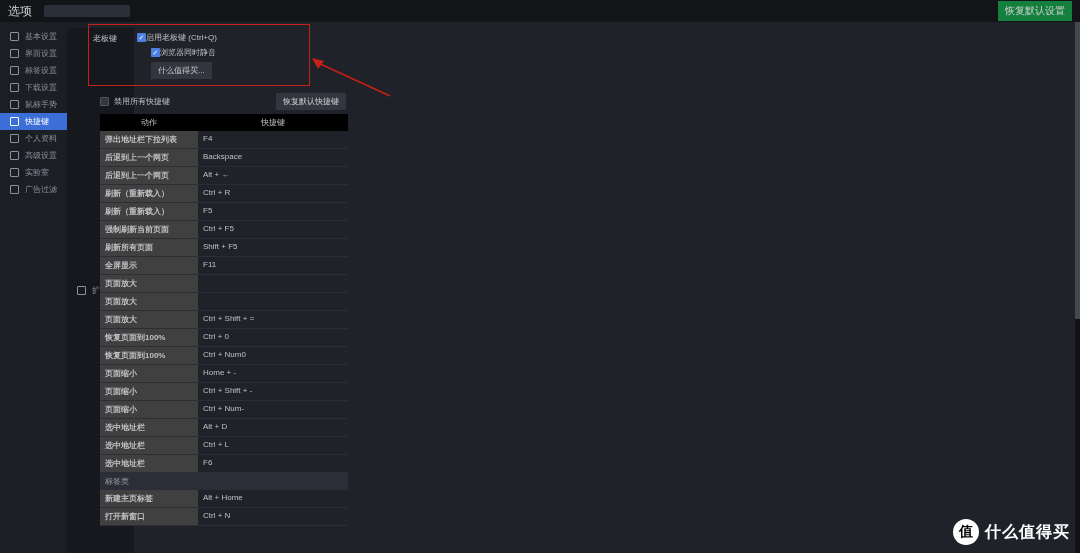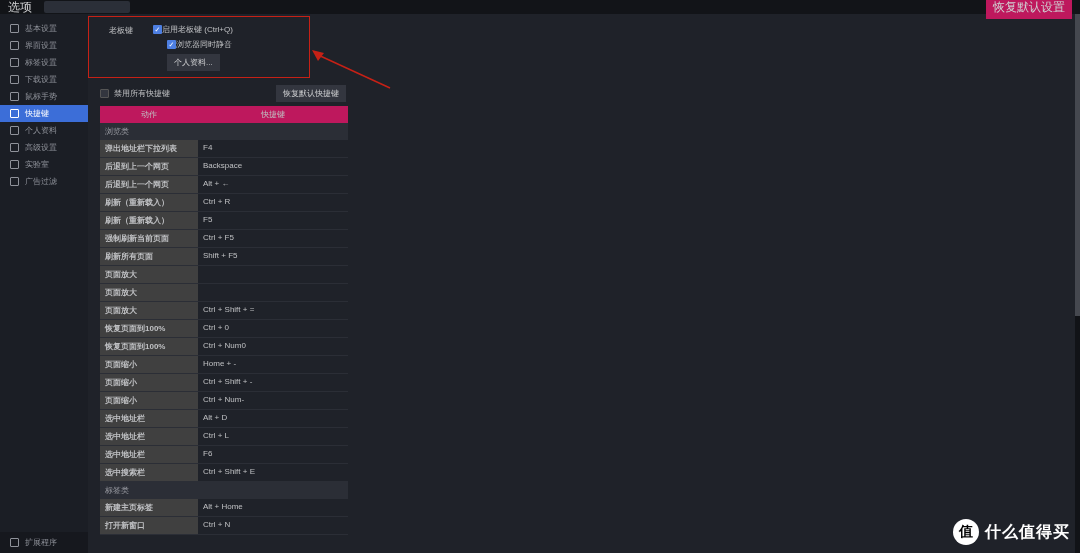--- a/index.html
+++ b/index.html
@@ -7,41 +7,41 @@
     font-family: "Microsoft YaHei", Arial, sans-serif;
     background: #1f2229;
     color: #cfd0d2;
     width: 1080px;
     height: 553px;
     overflow: hidden;
     font-size: 8px;
   }
   .app { display: flex; flex-direction: column; width: 100%; height: 100%; }
   .header {
-    height: 14px;
+    height: 22px;
     background: #121418;
     display: flex;
     align-items: center;
     padding: 0 8px;
     justify-content: space-between;
   }
   .header-left { display: flex; align-items: center; gap: 12px; }
   .title { font-size: 12px; color: #cfd0d2; }
   .addr-box {
     width: 86px; height: 12px; background: #2b2f38; border-radius: 2px;
   }
   .restore-btn {
-    background: #be185d; color: #cfd0d2; font-size: 12px;
+    background: #15803d; color: #cfd0d2; font-size: 10px;
     padding: 3px 7px; border: none; cursor: pointer;
   }
   .body { flex: 1; display: flex; min-height: 0; }
   .sidebar {
     width: 88px;
     background: #1b1e25;
-    display: flex; flex-direction: column;
+    display: flex; flex-direction: row;
     justify-content: space-between;
     padding-top: 6px;
   }
   .sidebar-list { display: flex; flex-direction: column; }
   .sb-item {
     display: flex; align-items: center; gap: 6px;
     padding: 4px 10px; height: 17px;
     color: #8f929a; cursor: pointer;
   }
   .sb-item.active { background: #3c6ed8; color: #fff; }
@@ -75,21 +75,21 @@
   }
   .red-arrow {
     position:absolute; left:224px; top:36px; width:80px; height:40px;
     pointer-events:none;
   }
   .panel1 {
     display:flex; align-items:flex-start; gap:20px;
     padding:4px 0 10px 0;
     margin-left:-10px;
   }
-  .panel1-label { width:43px; text-align:right; color:#bfc0c3; font-size:8px; padding-top:1px;}
+  .panel1-label { width:27px; text-align:right; color:#bfc0c3; font-size:8px; padding-top:1px;}
   .panel1-content { display:flex; flex-direction:column; gap:4px; }
   .chk-row { display:flex; align-items:center; font-size:8px; color:#bfc0c3; }
   .chk {
     width:9px; height:9px; background:#4d7fe2; border-radius:1px;
     display:inline-flex; align-items:center; justify-content:center;
     color:#fff; font-size:7px;
   }
   .small-btn {
     background:#33363f; color:#cfd0d2; font-size:8px; border:none;
     padding:3px 7px; width:fit-content; cursor:pointer;
@@ -101,21 +101,21 @@
     display:flex; align-items:center; justify-content:space-between;
     padding:4px 2px 4px 0;
   }
   .panel2-head-left { display:flex; align-items:center; gap:5px; color:#bfc0c3;justify-content:space-between;}
   .chk-off {
     width:9px; height:9px; background:#33363f; border:1px solid #555; border-radius:1px;
     display:inline-block;
   }
   .table { width:100%; }
   .thead {
-    display:flex; background:#be185d; color:#bfc0c3; font-size:8px;
+    display:flex; background:#000000; color:#bfc0c3; font-size:8px;
   }
   .th1 { width:98px; text-align:center; padding:3px 0;}
   .th2 { flex:1; text-align:center; padding:3px 0;}
   .section-row {
     background:#2b2e36; color:#9a9ca3; font-size:8px;
     padding:3px 5px;
   }
   .trow {
     display:flex; font-size:8px;
     border-bottom:1px solid #2b2e36;
@@ -212,39 +212,38 @@
         <div class="panel1-label">老板键</div>
         <div class="panel1-content">
           <div class="chk-row">
             <span class="chk">✓</span>
             <span>启用老板键 (Ctrl+Q)</span>
           </div>
           <div class="chk-row" style="margin-left:14px;">
             <span class="chk">✓</span>
             <span>浏览器同时静音</span>
           </div>
-          <button class="small-btn" style="margin-left:14px;">个人资料...</button>
+          <button class="small-btn" style="margin-left:14px;">什么值得买...</button>
         </div>
       </div>
 
       <div class="panel2">
         <div class="panel2-head">
           <div class="panel2-head-left">
             <span class="chk-off"></span>
             <span>禁用所有快捷键</span>
           </div>
           <button class="small-btn">恢复默认快捷键</button>
         </div>
         <div class="table">
           <div class="thead">
             <div class="th1">动作</div>
             <div class="th2">快捷键</div>
           </div>
           <div id="table-body">
-              <div class="section-row">浏览类</div>
               <div class="trow">
                 <div class="tcell1">弹出地址栏下拉列表</div>
                 <div class="tcell2">F4</div>
               </div>
               <div class="trow">
                 <div class="tcell1">后退到上一个网页</div>
                 <div class="tcell2">Backspace</div>
               </div>
               <div class="trow">
                 <div class="tcell1">后退到上一个网页</div>
@@ -260,20 +259,24 @@
               </div>
               <div class="trow">
                 <div class="tcell1">强制刷新当前页面</div>
                 <div class="tcell2">Ctrl + F5</div>
               </div>
               <div class="trow">
                 <div class="tcell1">刷新所有页面</div>
                 <div class="tcell2">Shift + F5</div>
               </div>
               <div class="trow">
+                <div class="tcell1">全屏显示</div>
+                <div class="tcell2">F11</div>
+              </div>
+              <div class="trow">
                 <div class="tcell1">页面放大</div>
               </div>
               <div class="trow">
                 <div class="tcell1">页面放大</div>
               </div>
               <div class="trow">
                 <div class="tcell1">页面放大</div>
                 <div class="tcell2">Ctrl + Shift + =</div>
               </div>
               <div class="trow">
@@ -300,24 +303,20 @@
                 <div class="tcell1">选中地址栏</div>
                 <div class="tcell2">Alt + D</div>
               </div>
               <div class="trow">
                 <div class="tcell1">选中地址栏</div>
                 <div class="tcell2">Ctrl + L</div>
               </div>
               <div class="trow">
                 <div class="tcell1">选中地址栏</div>
                 <div class="tcell2">F6</div>
-              </div>
-              <div class="trow">
-                <div class="tcell1">选中搜索栏</div>
-                <div class="tcell2">Ctrl + Shift + E</div>
               </div>
               <div class="section-row">标签类</div>
               <div class="trow">
                 <div class="tcell1">新建主页标签</div>
                 <div class="tcell2">Alt + Home</div>
               </div>
               <div class="trow">
                 <div class="tcell1">打开新窗口</div>
                 <div class="tcell2">Ctrl + N</div>
               </div>

